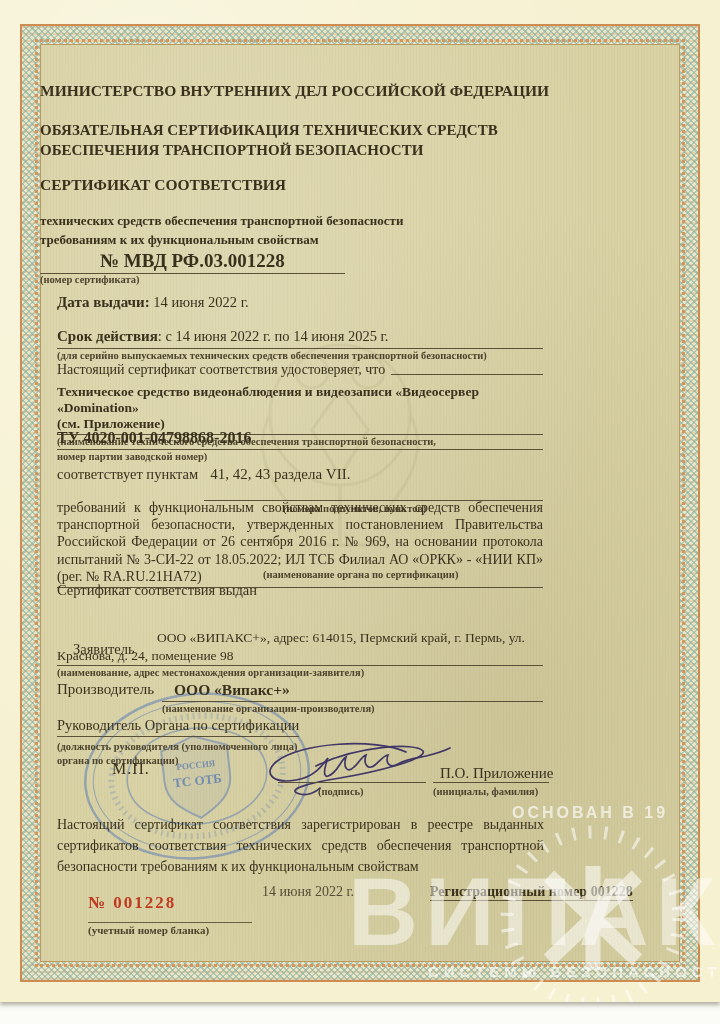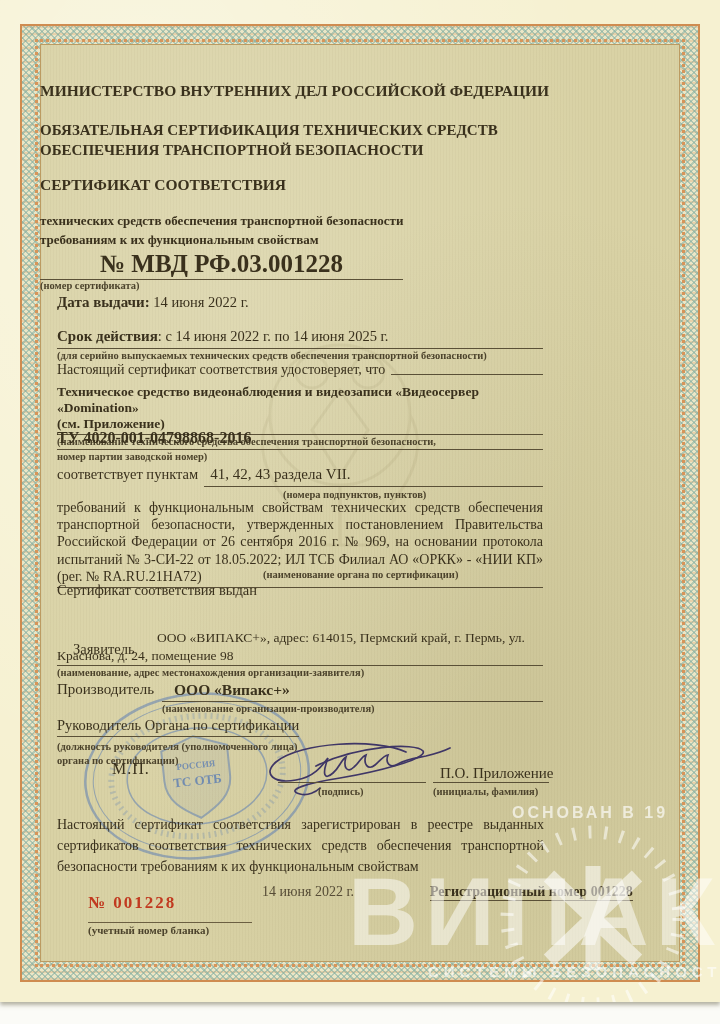--- a/index.html
+++ b/index.html
@@ -86,21 +86,21 @@
     </div>
 
     <div class="abs c b" style="left:40px;top:176px;width:520px;font-size:15.5px;">СЕРТИФИКАТ СООТВЕТСТВИЯ</div>
 
     <div class="abs c b" style="left:40px;top:211px;width:520px;font-size:13px;line-height:19px;">
       <div>технических средств обеспечения транспортной безопасности</div>
       <div>требованиям к их функциональным свойствам</div>
     </div>
 
     <div class="abs c" style="left:40px;top:250px;width:520px;">
-      <span class="b ul" style="font-size:25px;display:inline-block;padding:0 60px 1px 60px;font-family:Liberation Serif, serif;">№ МВД РФ.03.001228</span>
+      <span class="b ul" style="font-size:19px;display:inline-block;padding:0 60px 1px 60px;font-family:Liberation Serif, serif;">№ МВД РФ.03.001228</span>
       <div class="caption c">(номер сертификата)</div>
     </div>
 
     <div class="abs" style="left:57px;top:294px;font-size:14.5px;">
       <span class="b" style="font-size:15px;">Дата выдачи:</span>
       <span>14 июня 2022 г.</span>
     </div>
 
     <div class="abs" style="left:57px;top:328px;width:486px;">
       <div class="ul" style="padding-bottom:3px;font-size:14.5px;">
@@ -123,21 +123,21 @@
     </div>
 
     <div class="abs" style="left:57px;top:429px;width:486px;">
       <div class="c b ul" style="font-size:16px;padding-bottom:2px;">ТУ 4020-001-04798868-2016</div>
       <div class="caption c" style="margin-top:1px;">номер партии заводской номер)</div>
     </div>
 
     <div class="abs" style="left:57px;top:466px;width:486px;">
       <div class="row" style="font-size:14.5px;align-items:baseline;">
         <span>соответствует пунктам</span>
-        <span class="ul" style="flex:1;margin-left:6px;padding:0 0 3px 6px;font-size:15px;">41, 42, 43 раздела VII.</span>
+        <span class="ul" style="flex:1;margin-left:6px;padding:0 0 17px 6px;font-size:15px;">41, 42, 43 раздела VII.</span>
       </div>
       <div class="caption c" style="margin-left:226px;width:260px;margin-top:2px;">(номера подпунктов, пунктов)</div>
     </div>
 
     <div class="abs ul" style="left:57px;top:499px;width:486px;font-size:14px;line-height:17.2px;text-align:justify;padding-bottom:2px;">требований к функциональным свойствам технических средств обеспечения транспортной безопасности, утвержденных постановлением Правительства Российской Федерации от 26 сентября 2016 г. № 969, на основании протокола испытаний № 3-СИ-22 от 18.05.2022; ИЛ ТСБ Филиал АО «ОРКК» - «НИИ КП» (рег. № RA.RU.21НА72)</div>
 
     <div class="abs row" style="left:57px;top:568px;width:486px;">
       <div style="width:206px;padding-top:14px;font-size:14.5px;">Сертификат соответствия выдан</div>
       <div style="flex:1;">
         <div class="caption c" style="margin-top:1px;">(наименование органа по сертификации)</div>

